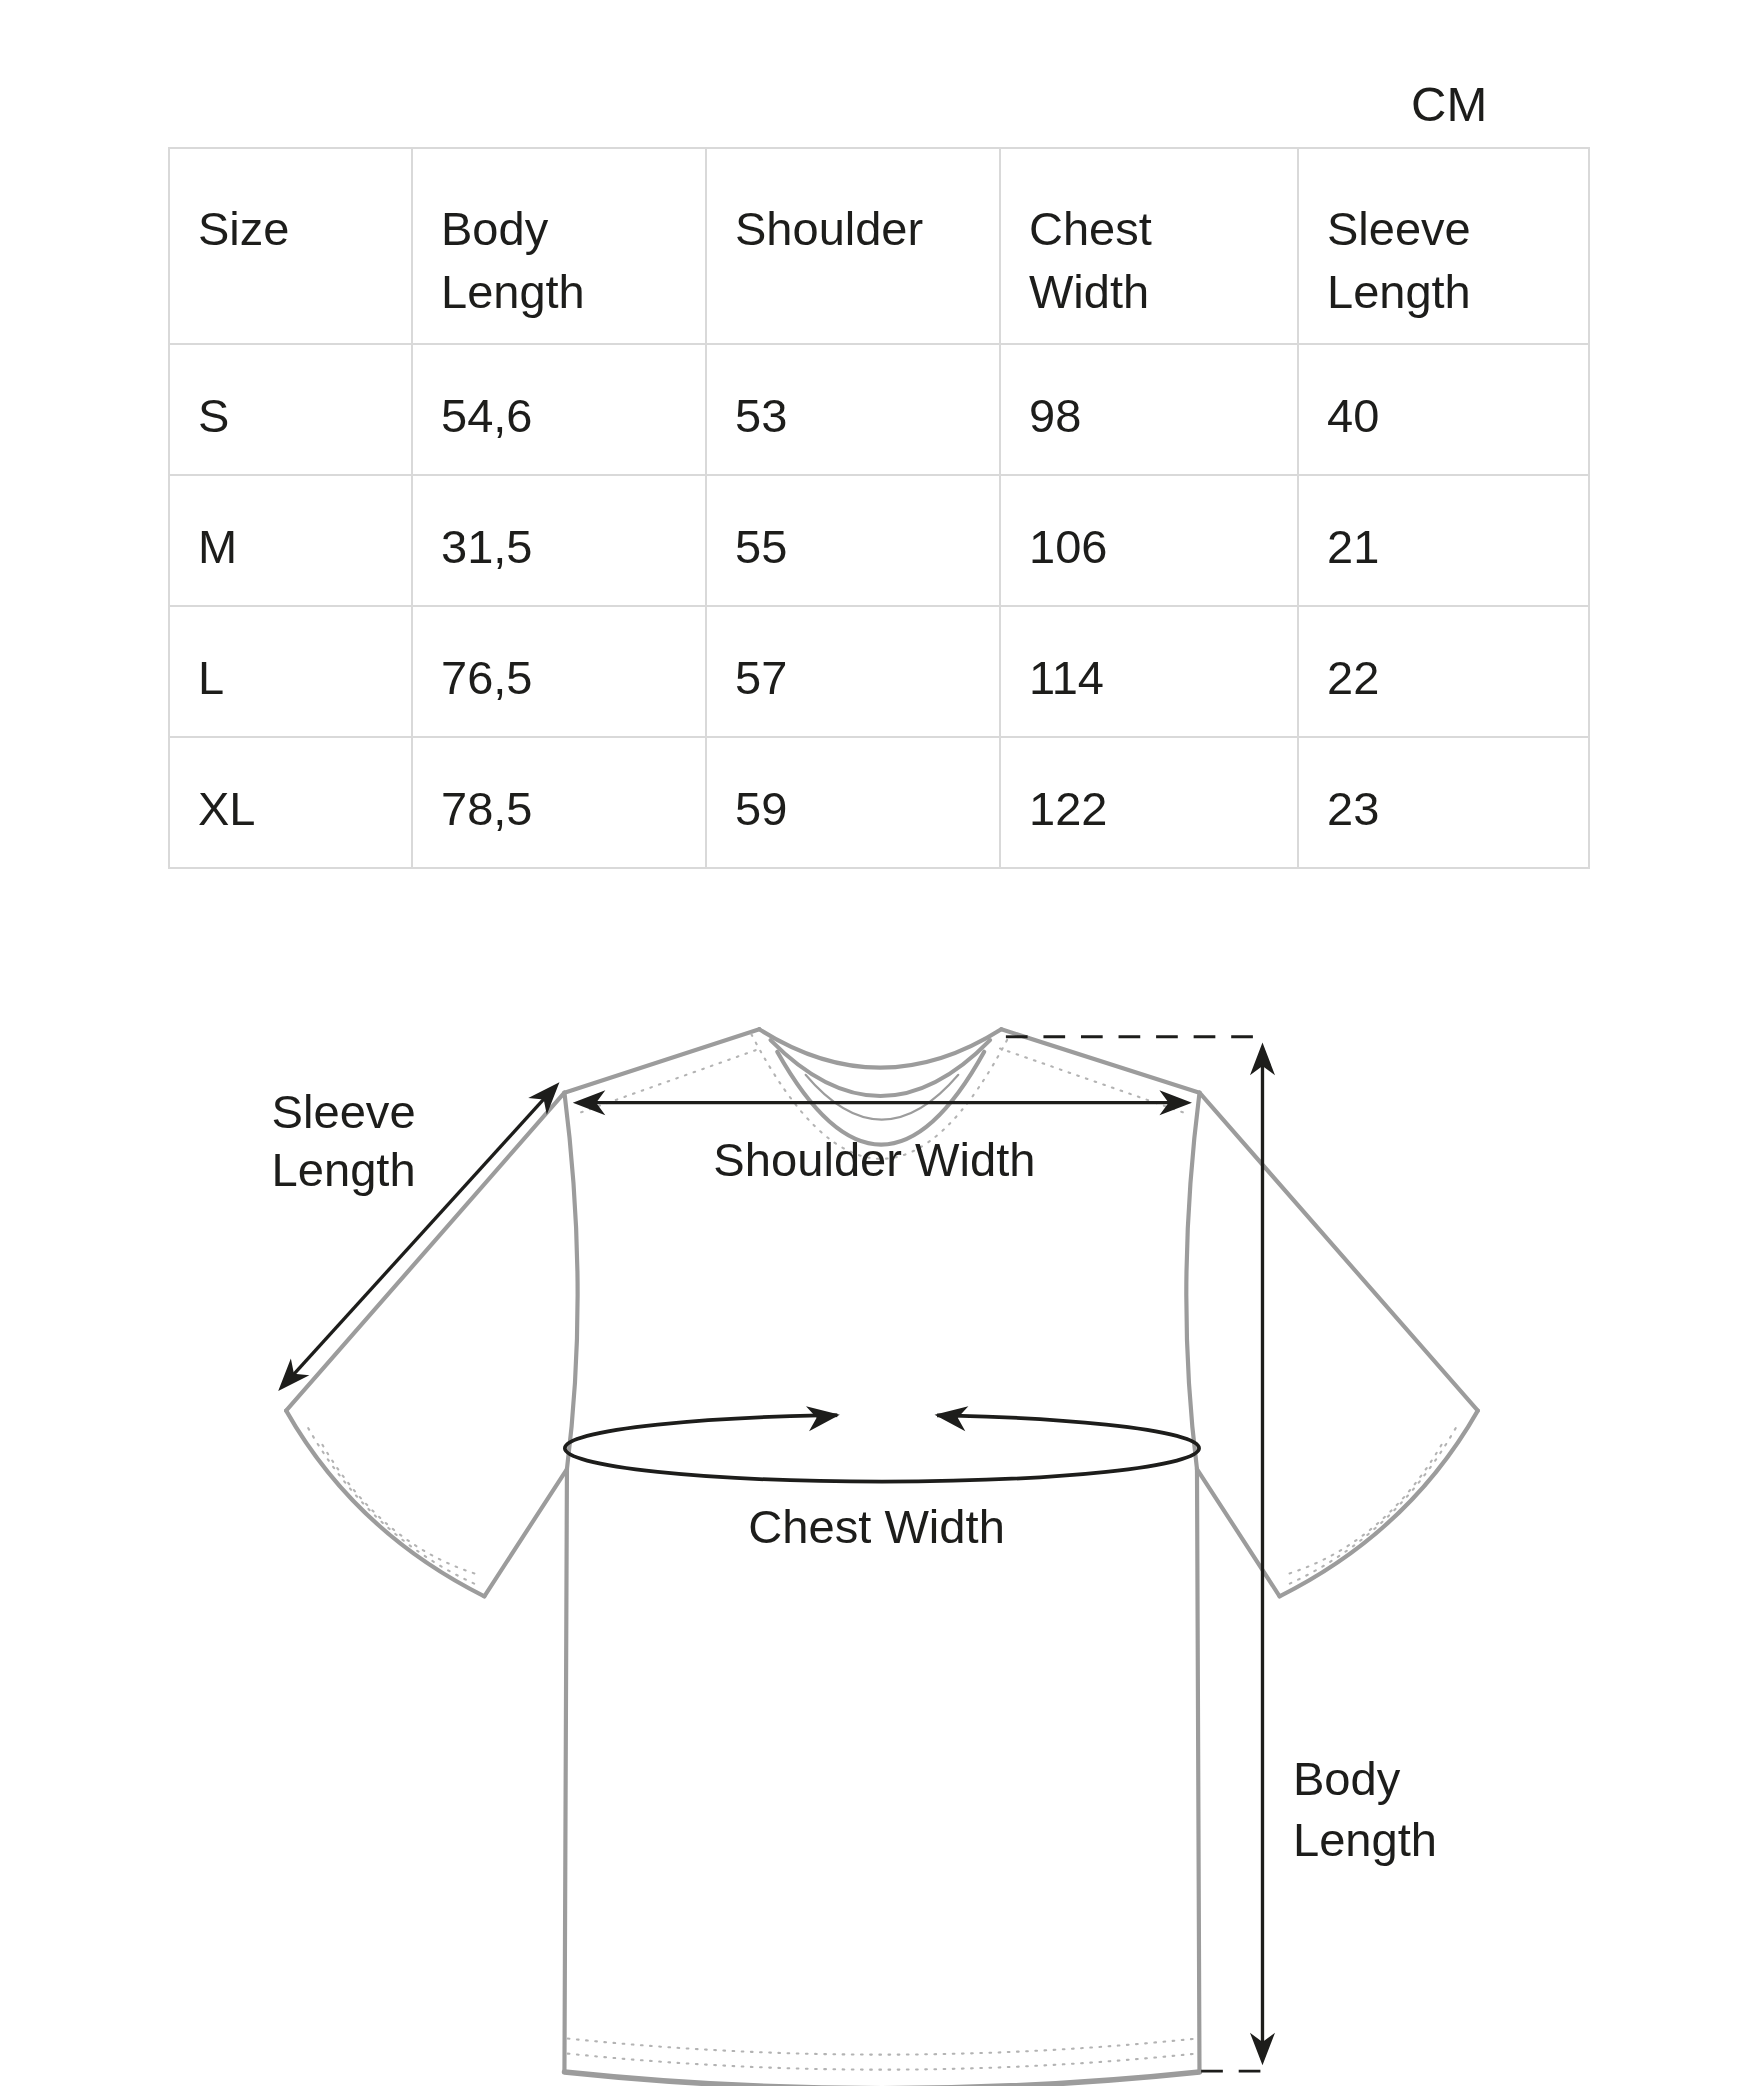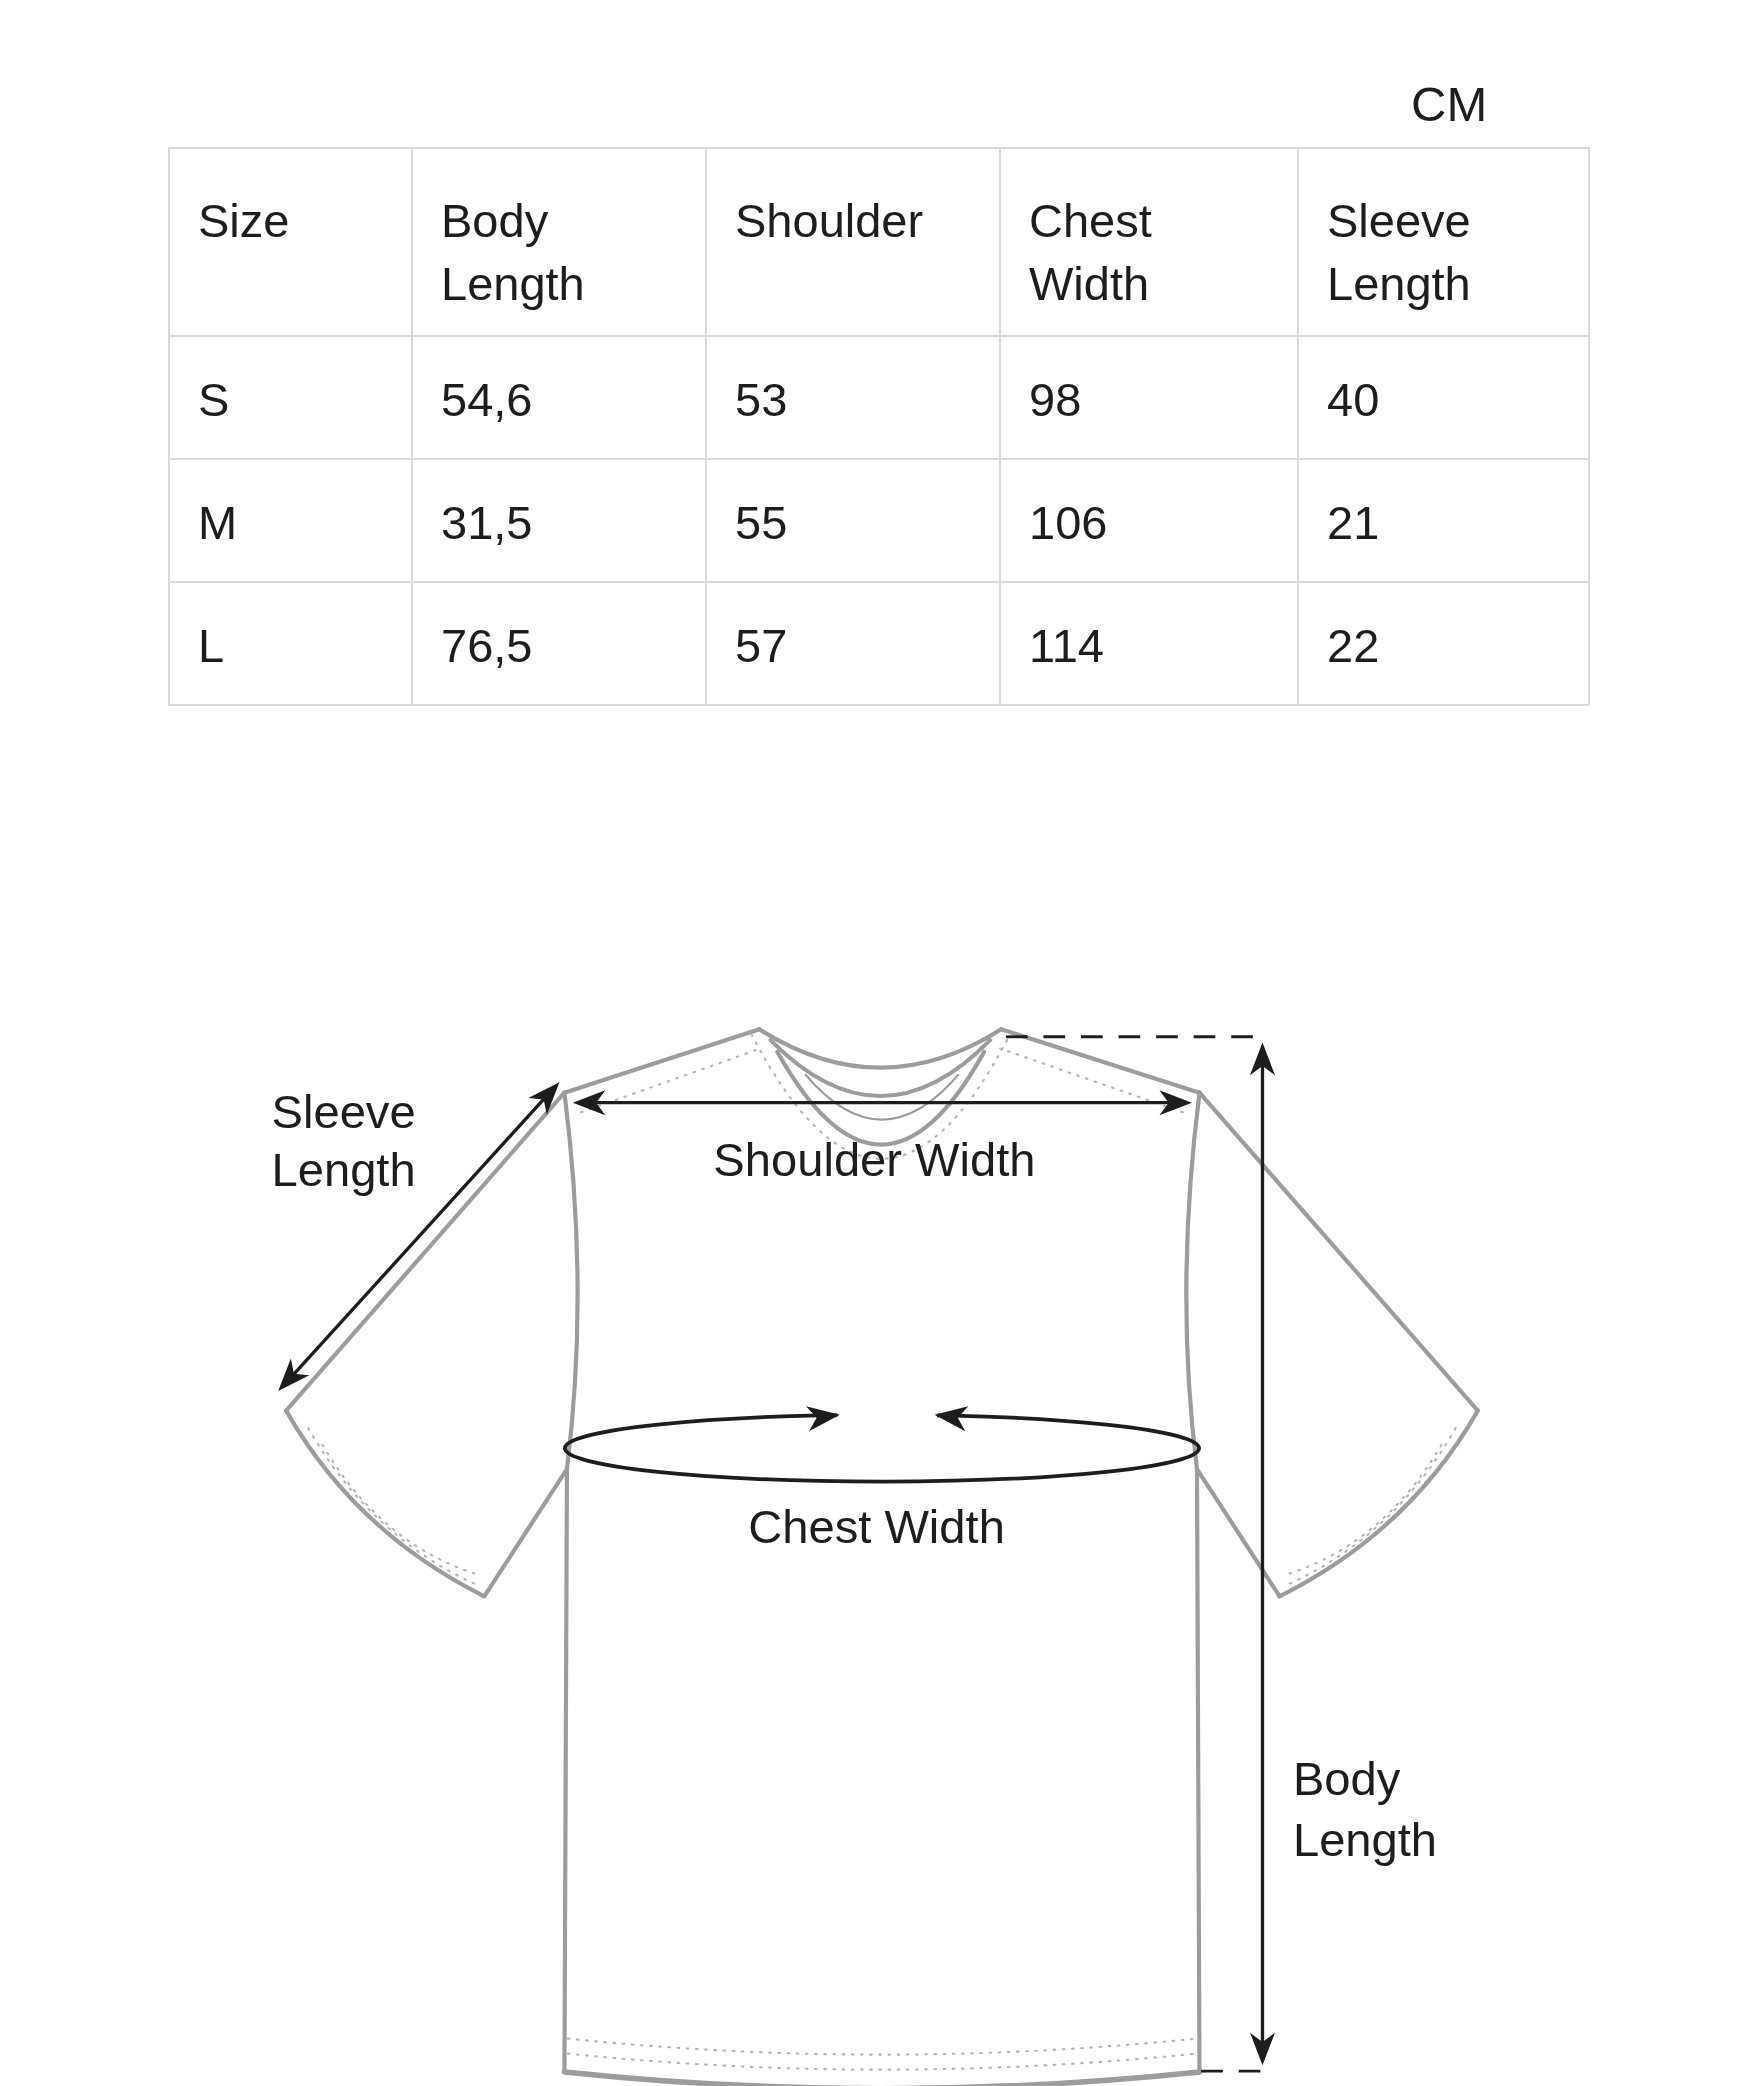--- a/index.html
+++ b/index.html
@@ -33,21 +33,21 @@
     position: absolute;
     left: 168px;
     top: 147px;
     width: 1421px;
     border-collapse: collapse;
     table-layout: fixed;
   }
   table.size-chart th,
   table.size-chart td {
     border: 2.9px solid #d9d9d9;
-    padding: 4px 0 0 28px;
+    padding: 12px 0 0 28px;
     font-weight: 400;
     font-size: 47px;
     color: #1d1d1b;
     text-align: left;
     background: #ffffff;
   }
   table.size-chart th {
     height: 182px;
     vertical-align: top;
   }
@@ -137,20 +137,27 @@
         <td>55</td>
         <td>106</td>
         <td>21</td>
       </tr>
       <tr>
         <td>L</td>
         <td>76,5</td>
         <td>57</td>
         <td>114</td>
         <td>22</td>
+      </tr>
+      <tr>
+        <td>XL</td>
+        <td>78,5</td>
+        <td>59</td>
+        <td>122</td>
+        <td>23</td>
       </tr>
     </tbody>
   </table>
 
   <svg class="diagram-svg" viewBox="0 2300 4207 2900" xmlns="http://www.w3.org/2000/svg">
 
     <g fill="none" stroke="#9c9c9c" stroke-width="10" stroke-linejoin="round" stroke-linecap="round">
       <path d="M 1352 2618 L 1819 2466"></path>
       <path d="M 2874 2618 L 2399 2466"></path>
       <path d="M 1352 2618 L 685 3380"></path>

